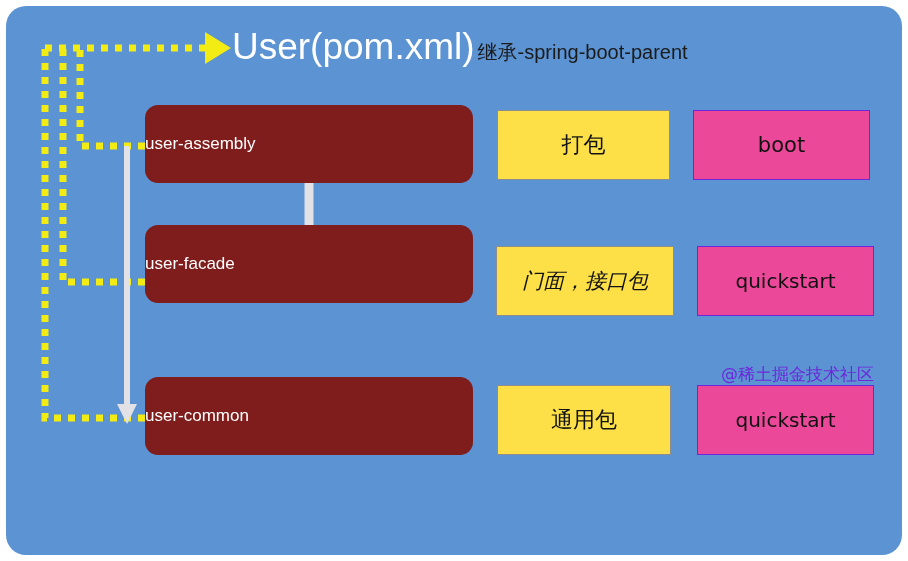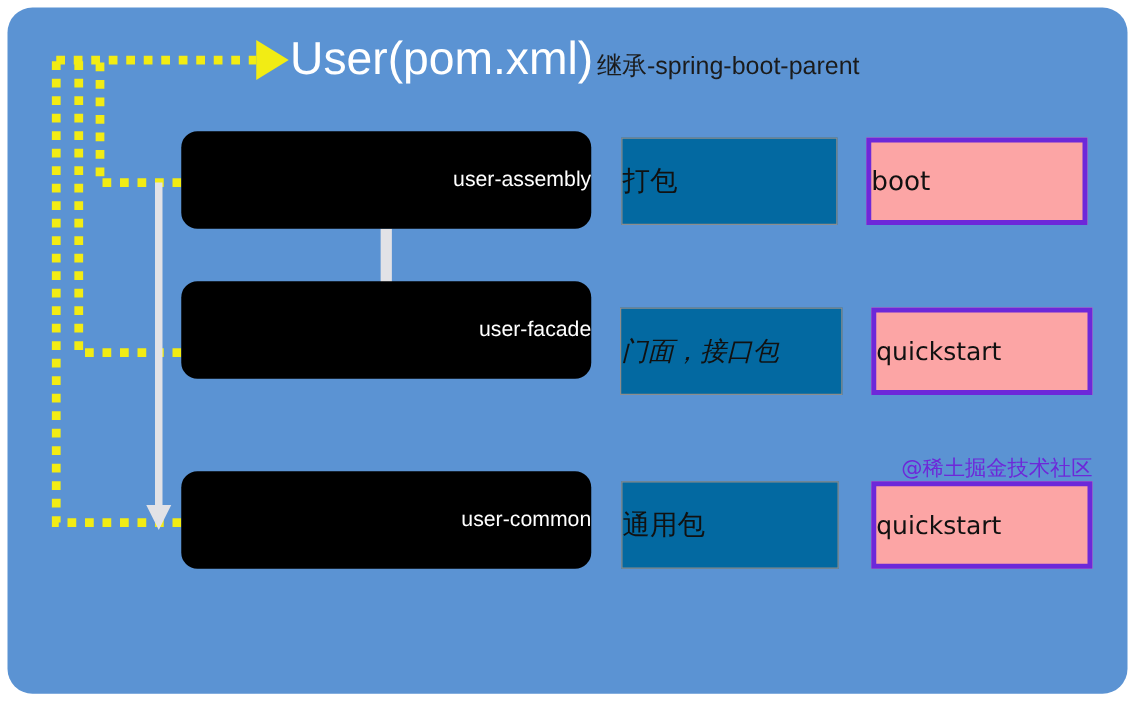--- a/index.html
+++ b/index.html
@@ -64,59 +64,59 @@
     margin-left: 3px;
     line-height: 1;
   }
 
   
   .gbox {
     position: absolute;
     left: 145px;
     width: 328px;
     height: 78px;
-    background: #000000;
+    background: #7f1d1d;
     border-radius: 13px;
     display: flex;
     align-items: center;
-    justify-content: flex-end;
+    justify-content: flex-start;
     color: #ffffff;
     font-size: 17px;
     box-sizing: border-box;
   }
   .gbox.r1 { top: 105px; }
   .gbox.r2 { top: 225px; }
   .gbox.r3 { top: 377px; }
 
   
   .pbox {
     position: absolute;
-    background: #0369a1;
+    background: #fde047;
     border: 1px solid #8d8d8d;
     box-sizing: border-box;
     display: flex;
     align-items: center;
-    justify-content: flex-start;
+    justify-content: center;
     color: #111111;
     font-size: 22px;
     font-family: "DejaVu Sans", "Liberation Sans", sans-serif;
   }
   .pbox.r1 { left: 497px; top: 110px; width: 173px; height: 70px; }
   .pbox.r2 { left: 496px; top: 246px; width: 178px; height: 70px; font-size: 21px; font-style: italic; }
   .pbox.r3 { left: 497px; top: 385px; width: 174px; height: 70px; font-size: 22px; }
 
   
   .kbox {
     position: absolute;
-    background: #fca5a5;
-    border: 4px solid #6d28d9;
+    background: #ec4899;
+    border: 1px solid #6d28d9;
     box-sizing: border-box;
     display: flex;
     align-items: center;
-    justify-content: flex-start;
+    justify-content: center;
     color: #111111;
     font-size: 21px;
     font-family: "DejaVu Sans", "Liberation Sans", sans-serif;
   }
   .kbox.r1 { left: 693px; top: 110px; width: 177px; height: 70px; }
   .kbox.r2 { left: 697px; top: 246px; width: 177px; height: 70px; font-size: 20px; }
   .kbox.r3 { left: 697px; top: 385px; width: 177px; height: 70px; font-size: 20px; }
 
   
   .watermark {

